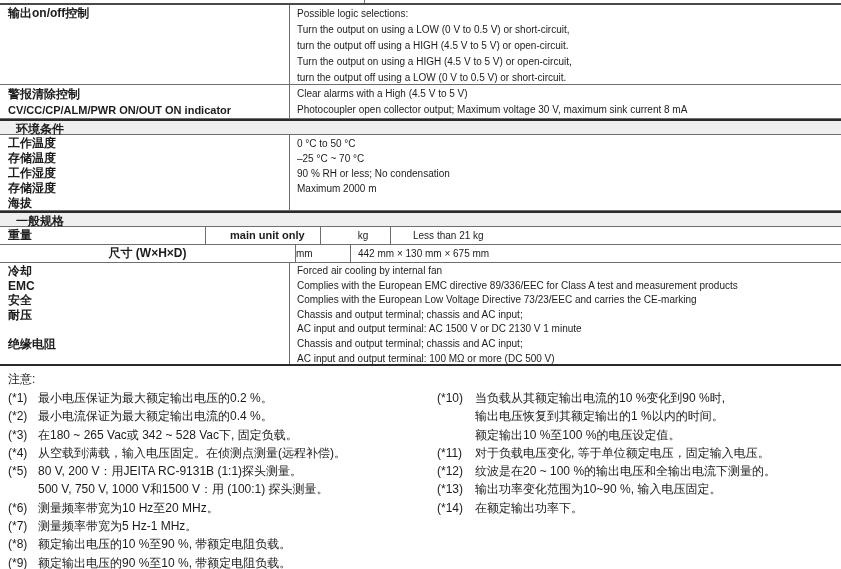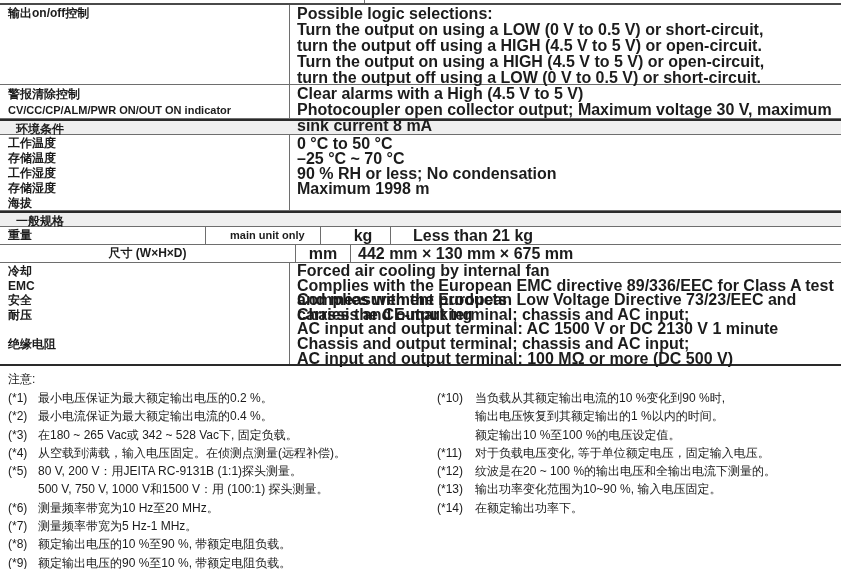--- a/index.html
+++ b/index.html
@@ -20,42 +20,42 @@
   
   .spec-table{width:841px;}
   .row{display:flex;box-sizing:border-box;border-bottom:1px solid var(--thin);}
   .clipped-row{height:3px;border-bottom:2px solid #4a4a4a;position:relative;overflow:hidden;}
   .clipped-row .stub{position:absolute;left:364px;top:0;width:1px;height:3px;background:var(--thin);}
 
   .cell-l{width:290px;flex:none;border-right:1px solid var(--thin);padding:1px 0 0 8px;box-sizing:border-box;}
   .cell-r{flex:1;padding:1px 0 0 7px;box-sizing:border-box;}
   .zh{font-weight:bold;font-size:12px;}
   .en-label{font-weight:bold;font-size:11px;}
-  .en{font-size:16px;font-weight:bold;}
+  .en{font-size:10px;font-weight:normal;}
 
   .r-output{height:80px;}
   .r-output .line{line-height:15.9px;}
   .r-alarm{height:34px;}
   .r-alarm .line{line-height:16px;}
 
   .band{height:16px;background:var(--band);border-top:2px solid var(--thick);
         border-bottom:1px solid var(--thin);box-sizing:border-box;
         font-weight:bold;font-size:12px;line-height:17px;padding-left:16px;}
 
   .r-env{height:76px;}
   .r-env .line{line-height:15.1px;}
 
   .r-weight{height:18px;gap:15px;}
   .r-dim{height:18px;}
   .r-weight .line,.r-dim .line{line-height:17px;}
   .w-a{width:206px;flex:none;border-right:1px solid var(--thin);padding:0 0 0 8px;box-sizing:border-box;}
   .w-b{width:100px;flex:none;border-right:1px solid var(--thin);padding:0 0 0 9px;box-sizing:border-box;}
   .w-c{width:55px;flex:none;border-right:1px solid var(--thin);text-align:center;box-sizing:border-box;}
   .d-a{width:296px;flex:none;border-right:1px solid var(--thin);padding:0 0 0 0;box-sizing:border-box;text-align:center;}
-  .d-b{width:55px;flex:none;border-right:1px solid var(--thin);text-align:center;box-sizing:border-box;}
+  .d-b{width:55px;flex:none;border-right:1px solid var(--thin);text-align:left;box-sizing:border-box;}
   .val{flex:1;padding-left:7px;}
 
   .r-misc{height:103px;border-bottom:2px solid var(--thick);}
   .r-misc .line{line-height:14.6px;height:14.6px;}
   .r-misc .cell-l .line{white-space:nowrap;}
 
   
   .notes{position:relative;padding:5px 0 0 8px;font-size:12px;}
   .note-title{font-weight:normal;line-height:16px;margin-bottom:2px;}
   .note-line{display:flex;line-height:18.3px;white-space:nowrap;}
@@ -105,21 +105,21 @@
         <div class="line zh">工作温度</div>
         <div class="line zh">存储温度</div>
         <div class="line zh">工作湿度</div>
         <div class="line zh">存储湿度</div>
         <div class="line zh">海拔</div>
       </div>
       <div class="cell-r">
         <div class="line en">0 °C to 50 °C</div>
         <div class="line en">–25 °C ~ 70 °C</div>
         <div class="line en">90 % RH or less; No condensation</div>
-        <div class="line en">Maximum 1998 m</div>
+        <div class="line en">Maximum 2000 m</div>
       </div>
     </div>
 
     <div class="band">一般规格</div>
 
     <div class="row r-weight">
       <div class="w-a">
         <div class="line zh">重量</div>
       </div>
       <div class="w-b">

